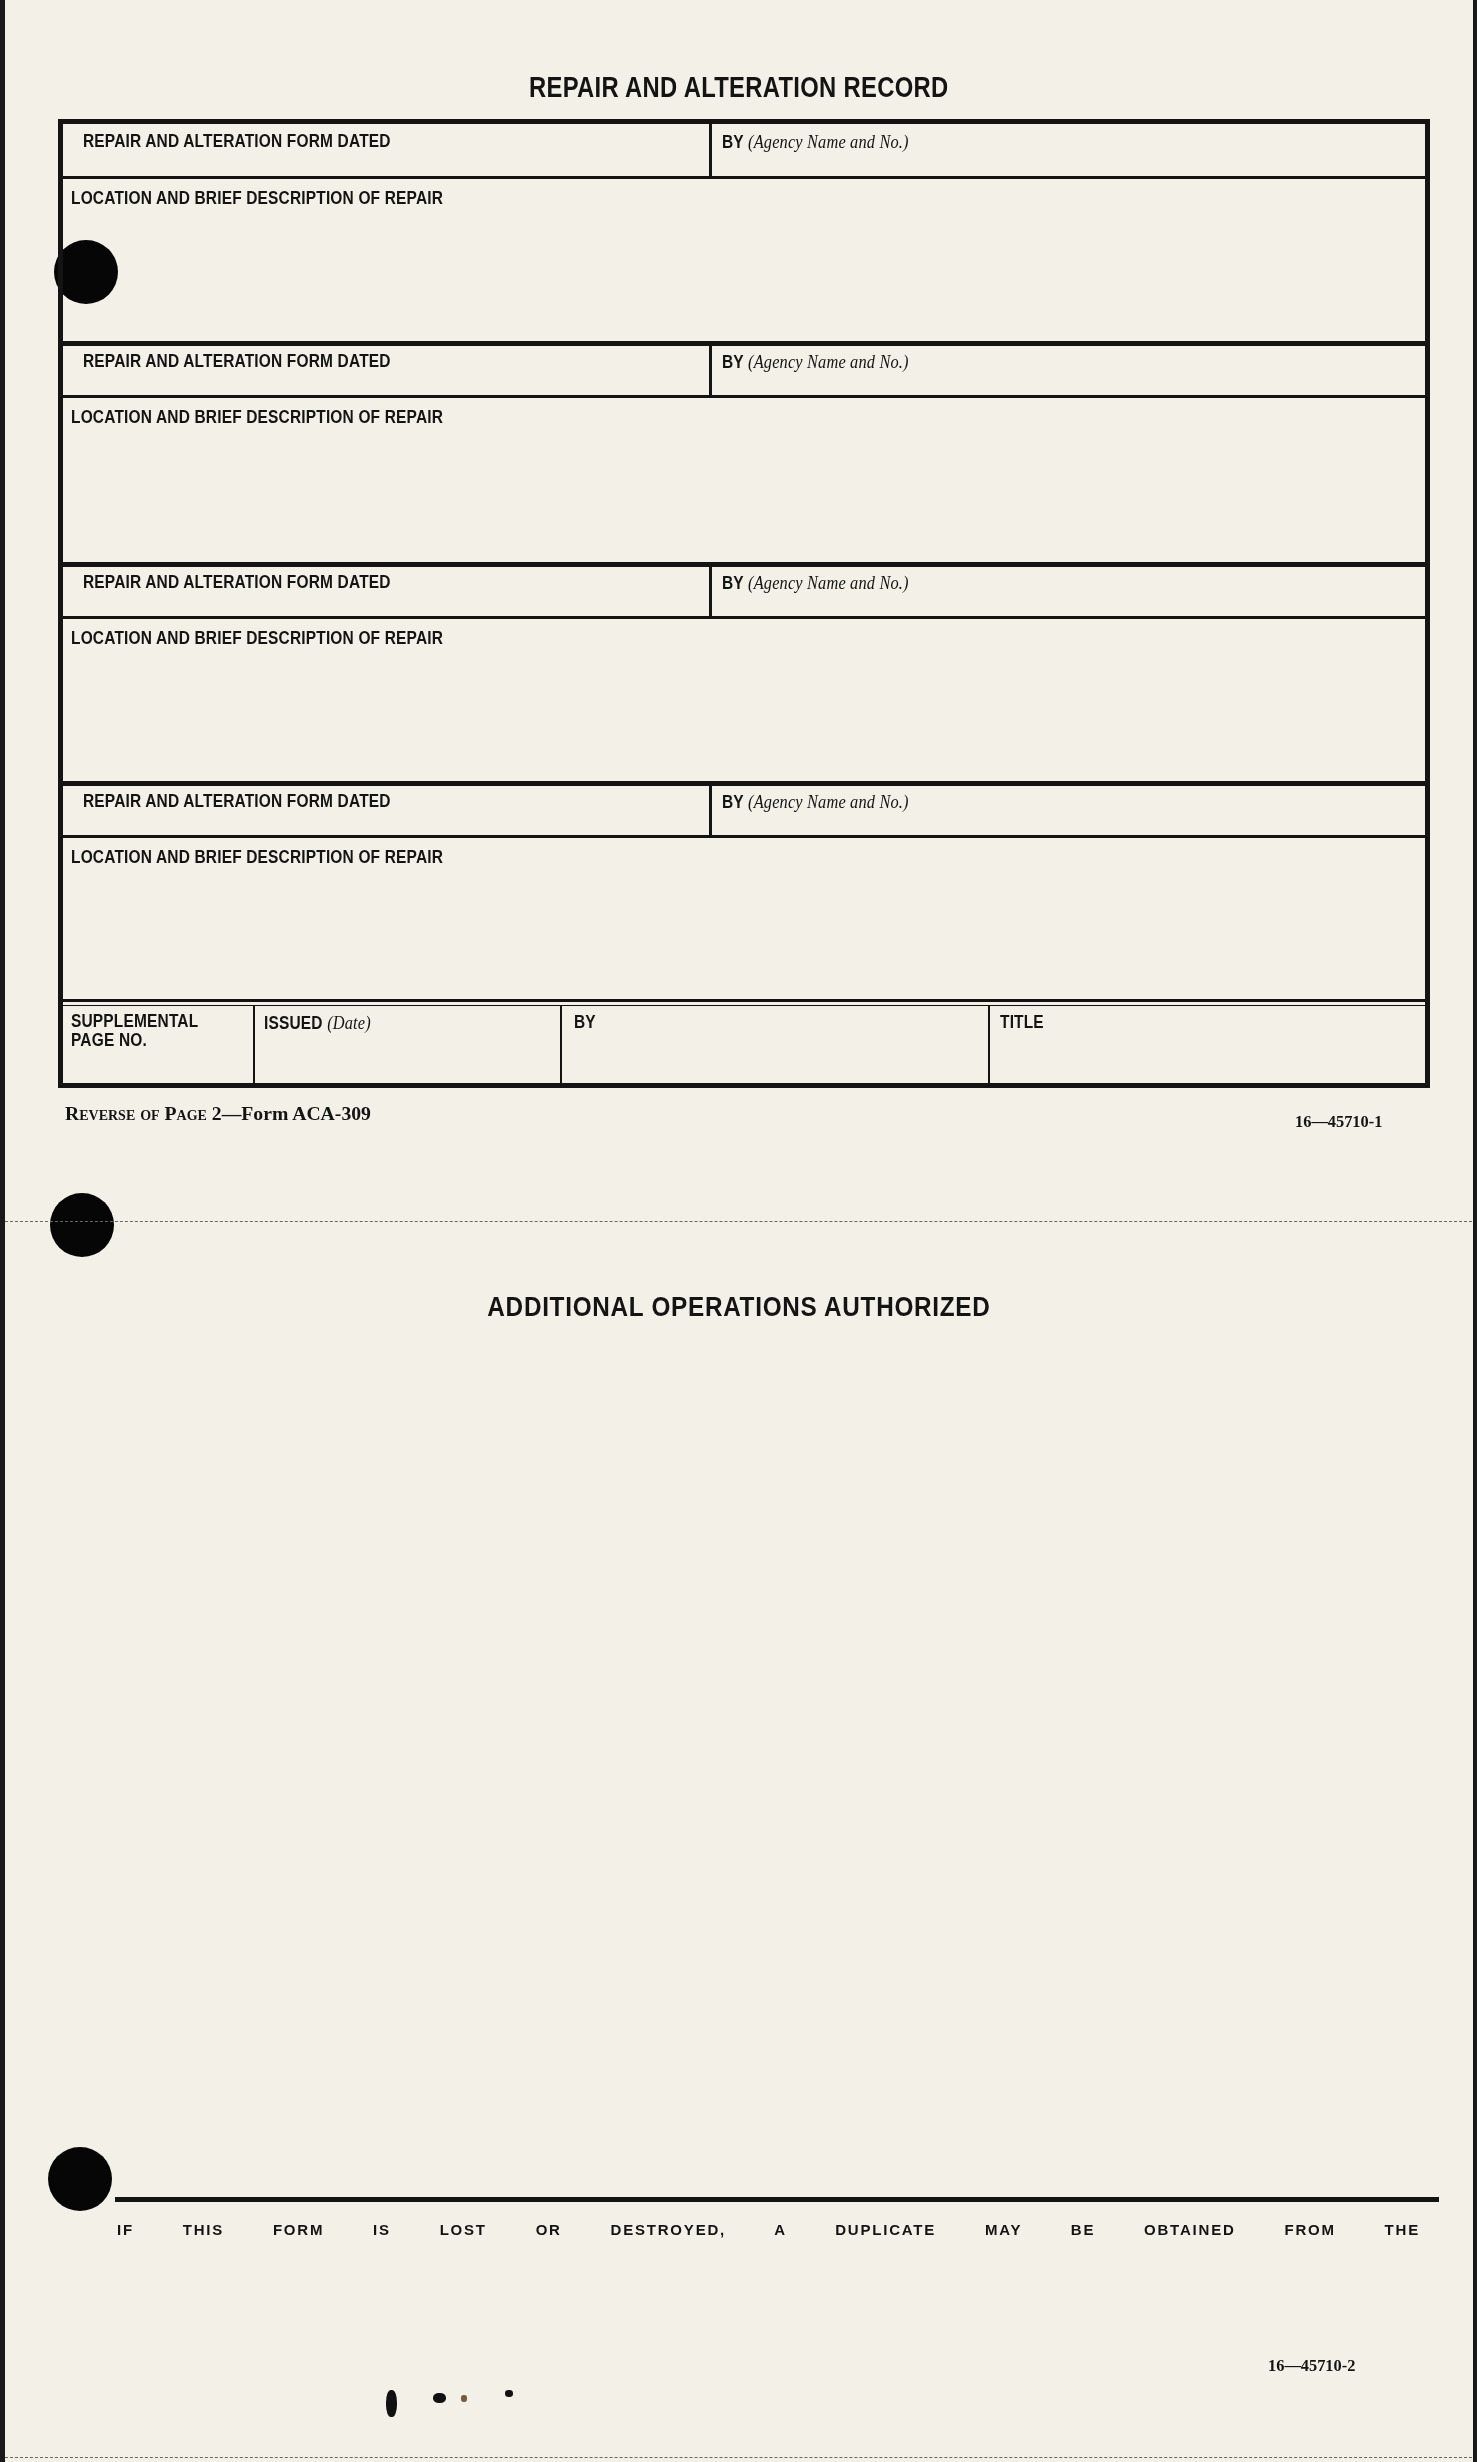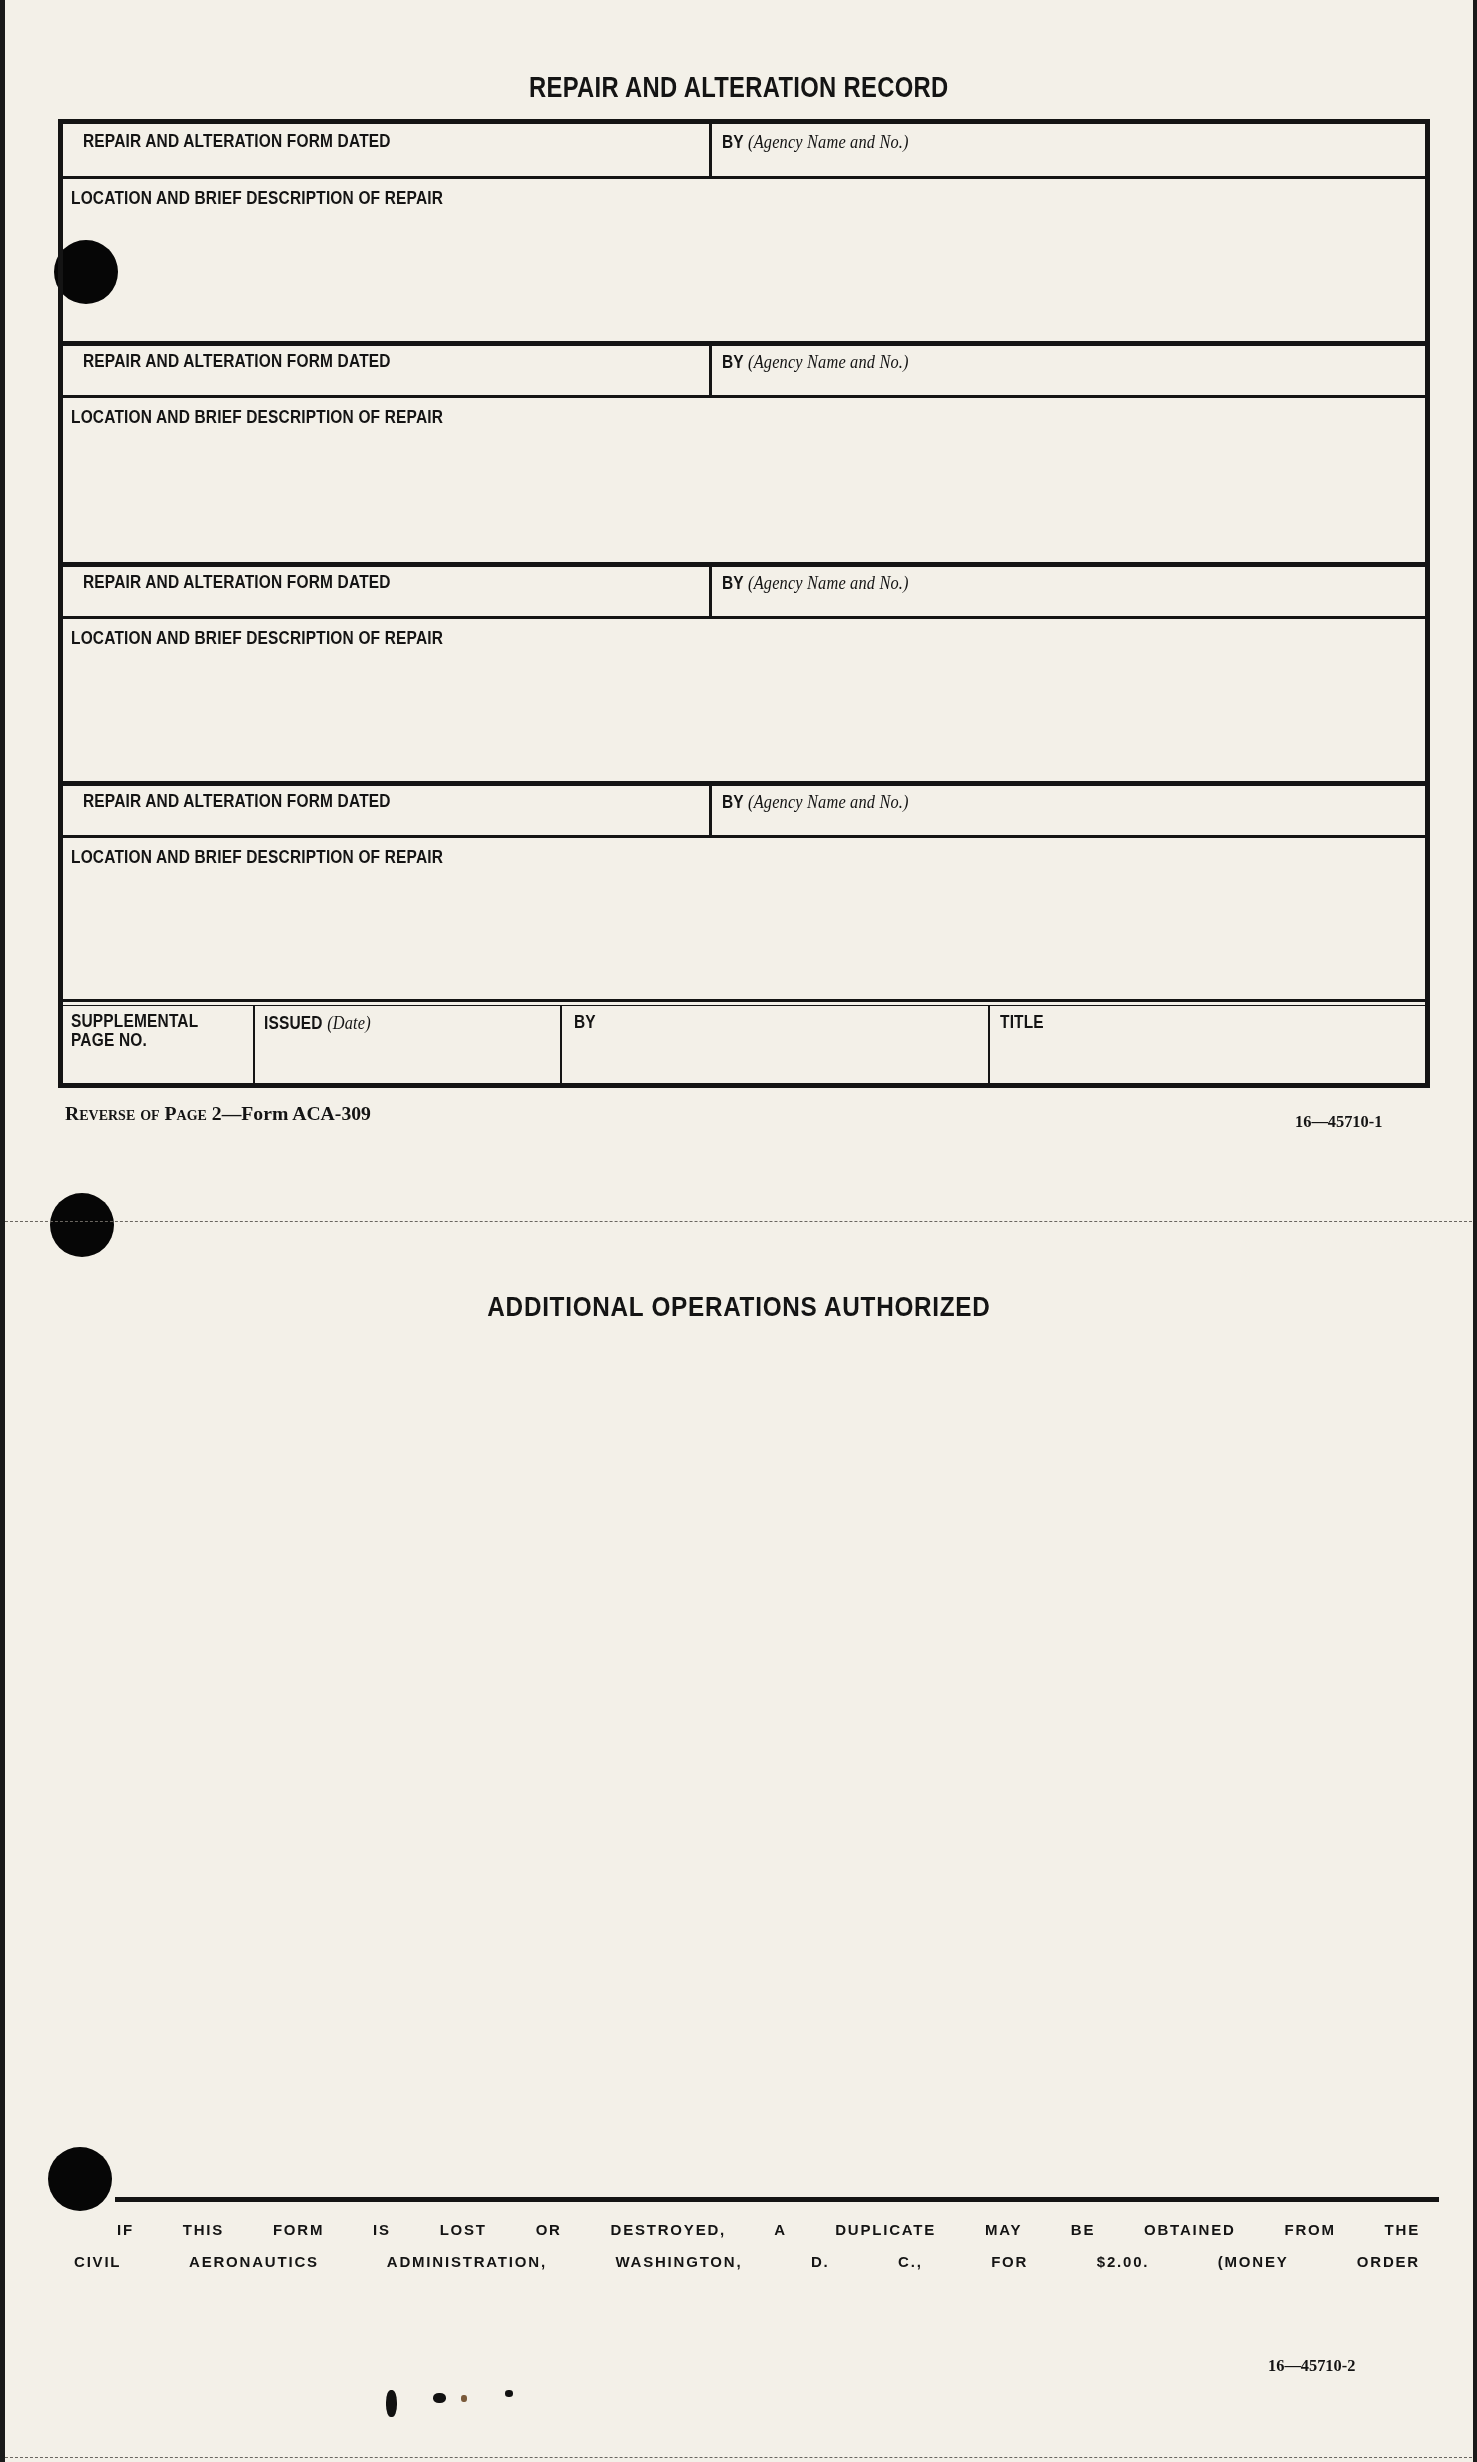--- a/index.html
+++ b/index.html
@@ -160,21 +160,20 @@
 <div class="rev-note"><span>Reverse of Page 2—</span><b>Form ACA-309</b></div>
 <div class="code" style="left:1295px; top:1102px;margin-top:10px;">16—45710-1</div>
 
 <div class="perf" style="top:1221px;"></div>
 
 <div class="section-title">ADDITIONAL OPERATIONS AUTHORIZED</div>
 
 <div class="footer-rule"></div>
 <div class="footer-text">
   <span class="footer-line first">IF THIS FORM IS LOST OR DESTROYED, A DUPLICATE  MAY BE OBTAINED FROM THE</span>
-  <span class="footer-line">CIVIL AERONAUTICS ADMINISTRATION, WASHINGTON, D. C., FOR $2.00.  (MONEY ORDER</span>
 </div>
 <div class="code" style="left:1268px; top:2356px;">16—45710-2</div>
 
 <div class="speck" style="left:386px; top:2390px; width:10.7px; height:27px;"></div>
 <div class="speck" style="left:433px; top:2393px; width:13px; height:9.8px;"></div>
 <div class="speck" style="left:461px; top:2395px; width:5.7px; height:6.6px; background:#7a5a3a;"></div>
 <div class="speck" style="left:505px; top:2390px; width:8.2px; height:7.4px;"></div>
 
 <div class="perf" style="top:2457px;"></div>
 

